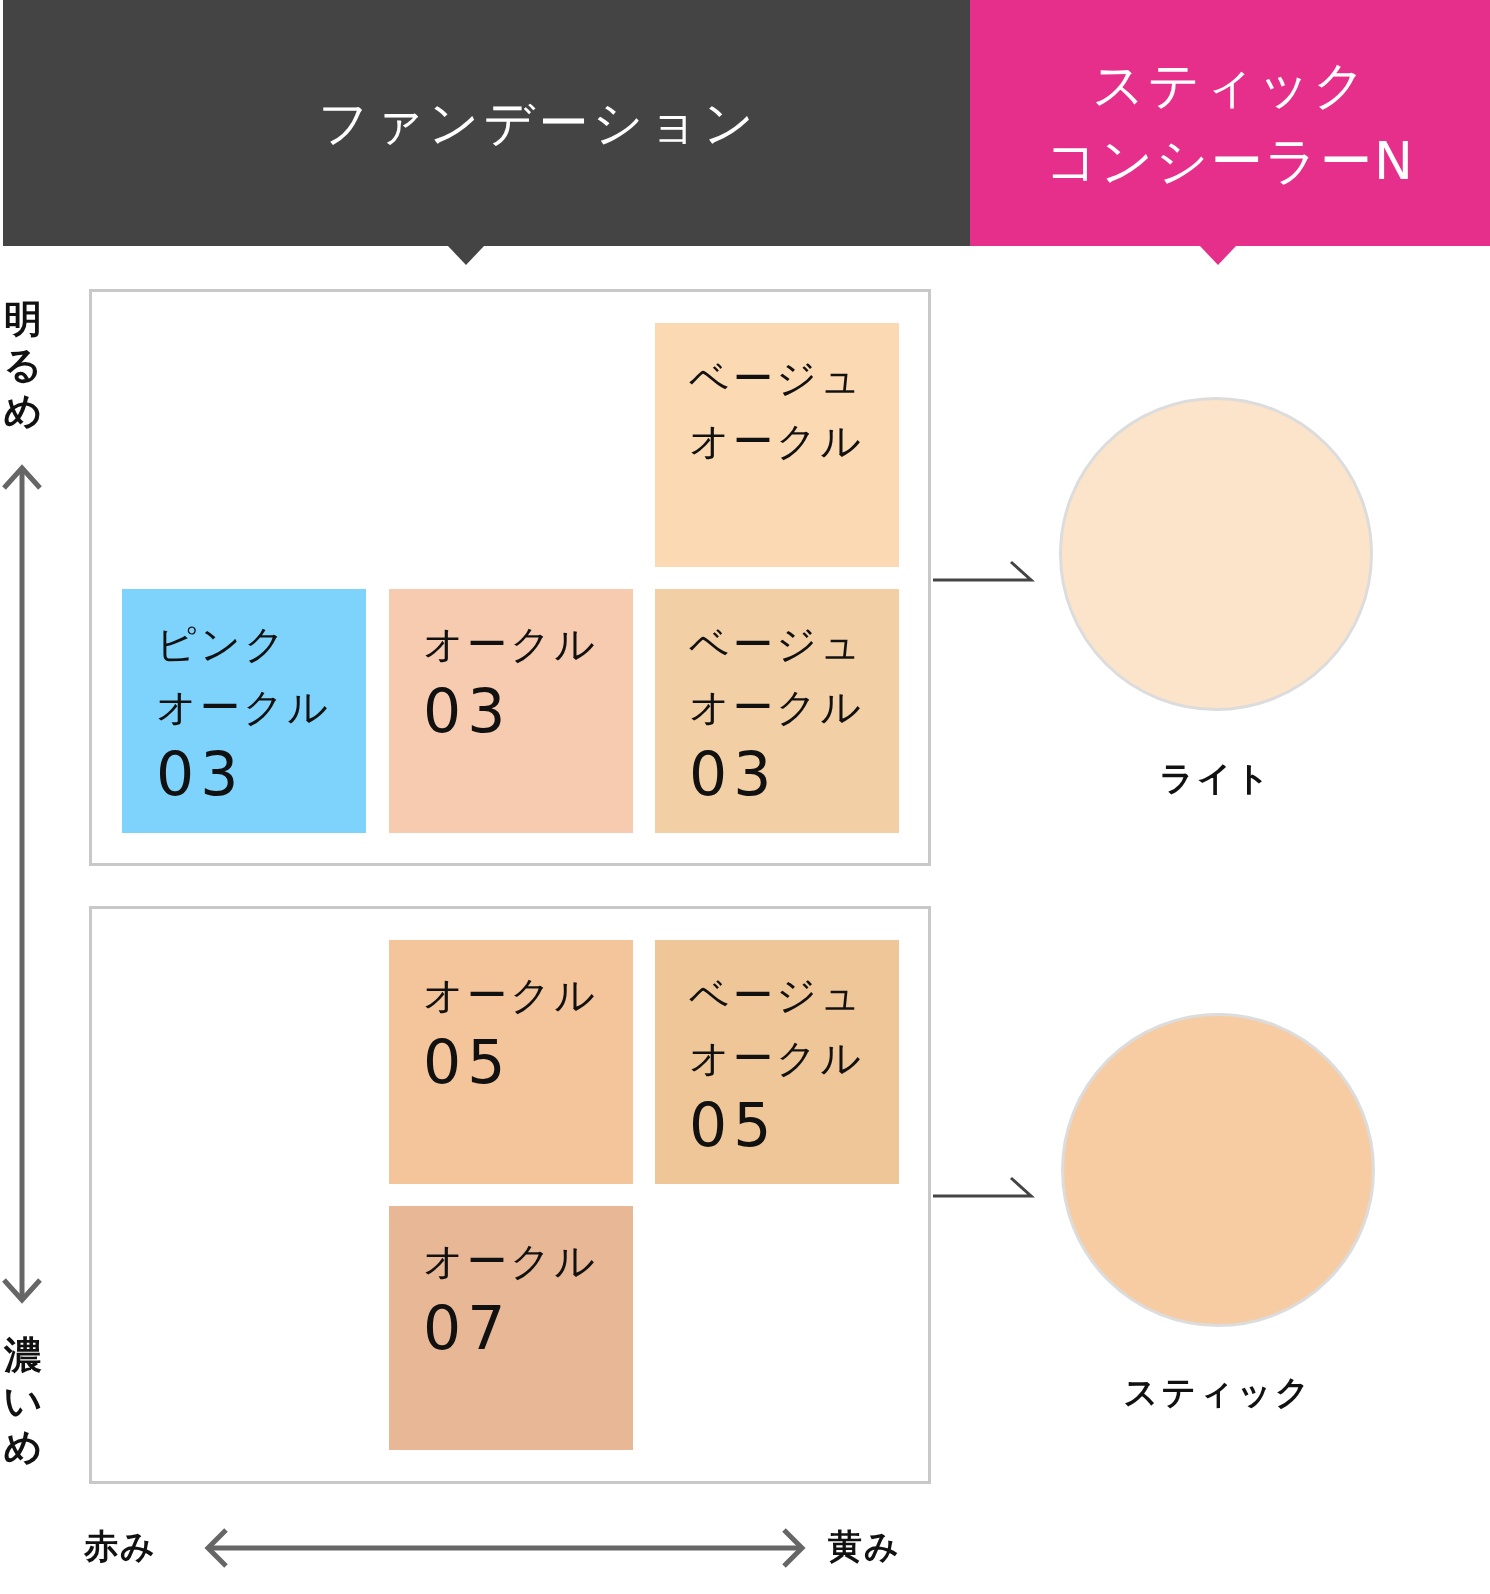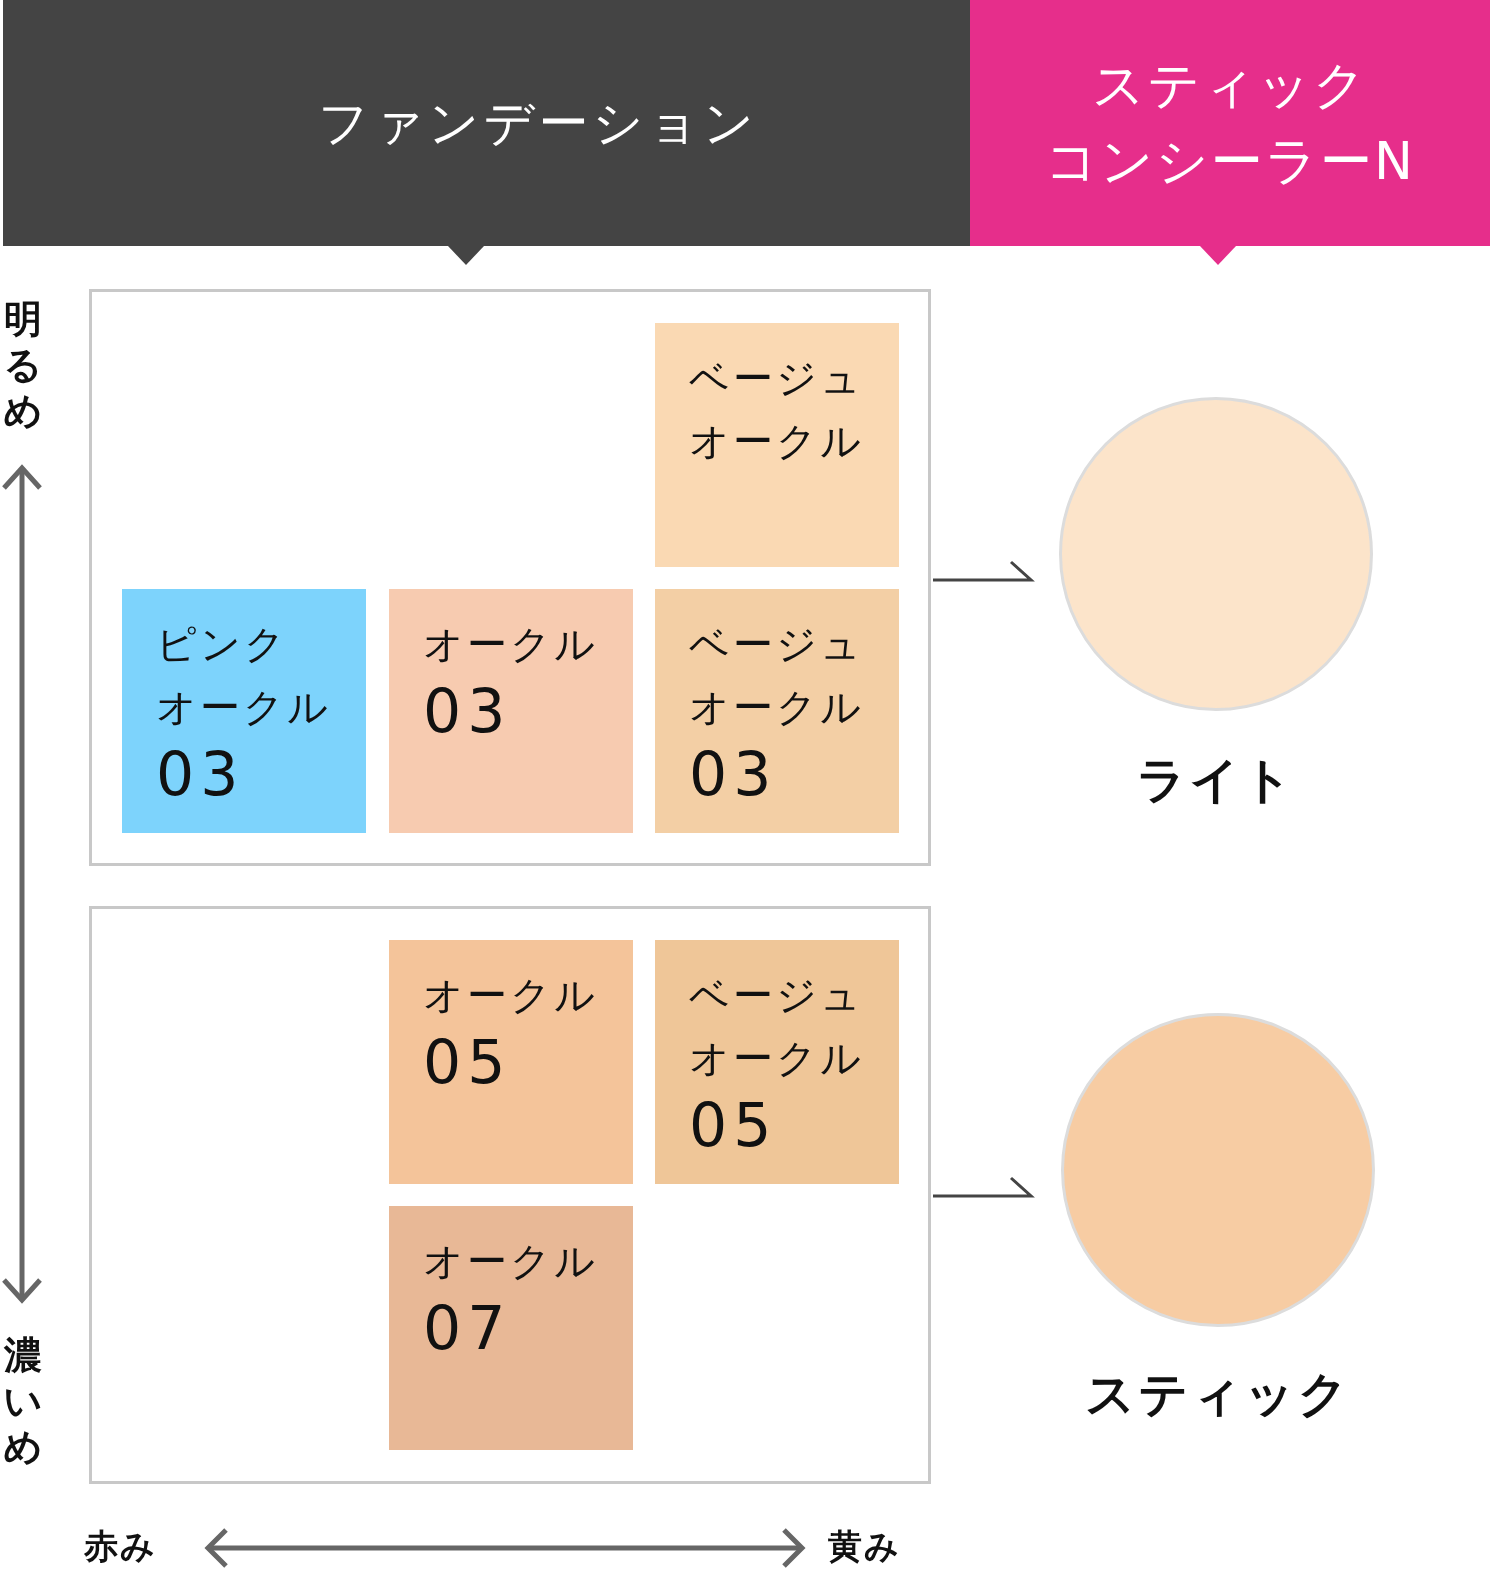--- a/index.html
+++ b/index.html
@@ -25,21 +25,21 @@
   .tile .name { font-size: 40px; line-height: 63px; letter-spacing: 3px; white-space: pre-line; color: #111; }
   .tile .num { font-size: 60px; line-height: 70px; letter-spacing: 6px; color: #111; font-weight: 500; }
 
   .axis-v-label { position: absolute; left: 2px; width: 42px; font-size: 38px; font-weight: bold;
                   line-height: 46px; text-align: center; white-space: pre-line; }
   .axis-h-label { position: absolute; top: 1522px; font-size: 34px; font-weight: bold; line-height: 48px; letter-spacing: 2px; }
 
   .arrow-svg { position: absolute; }
 
   .swatch { position: absolute; width: 314px; height: 314px; border-radius: 50%; box-sizing: border-box; border: 3px solid #dcdcdc; }
-  .swatch-label { position: absolute; font-size: 49px; font-weight: bold; text-align: center; width: 314px; letter-spacing: 3px; }
+  .swatch-label { position: absolute; font-size: 34px; font-weight: bold; text-align: center; width: 314px; letter-spacing: 3px; margin-top: 8px; }
 </style>
 </head>
 <body>
 
 <div class="header header-foundation">
   <div class="title">ファンデーション</div>
 </div>
 <div class="notch notch-foundation"></div>
 
 <div class="header header-concealer">

